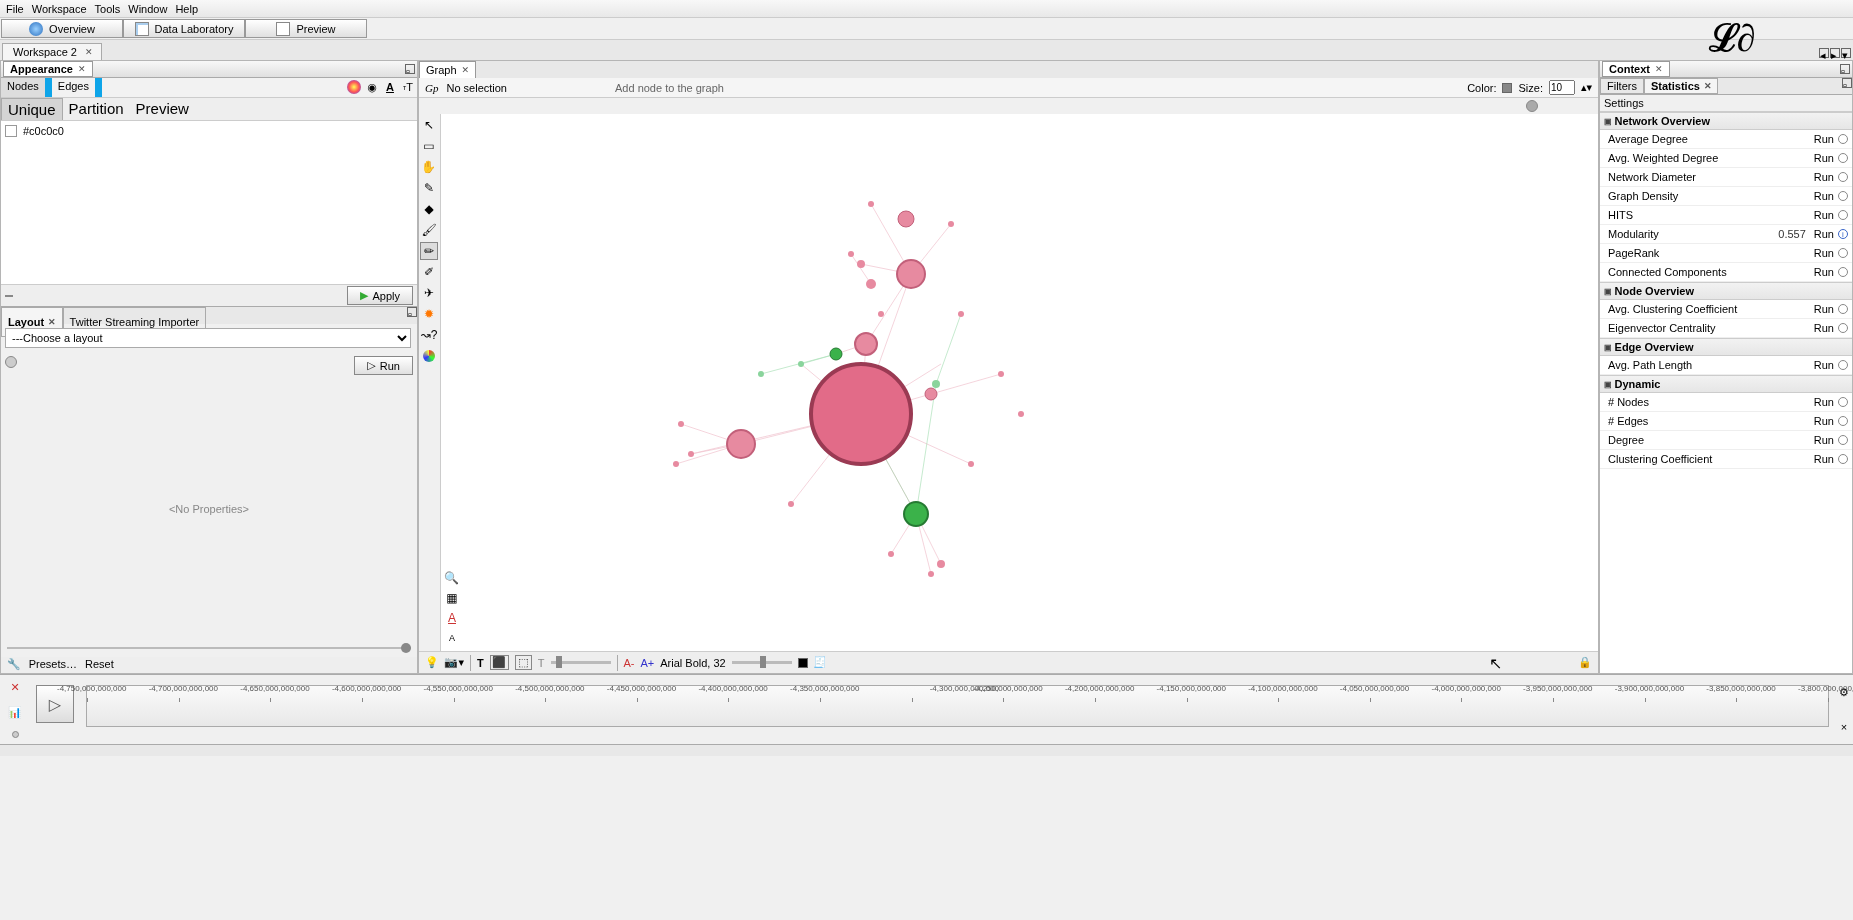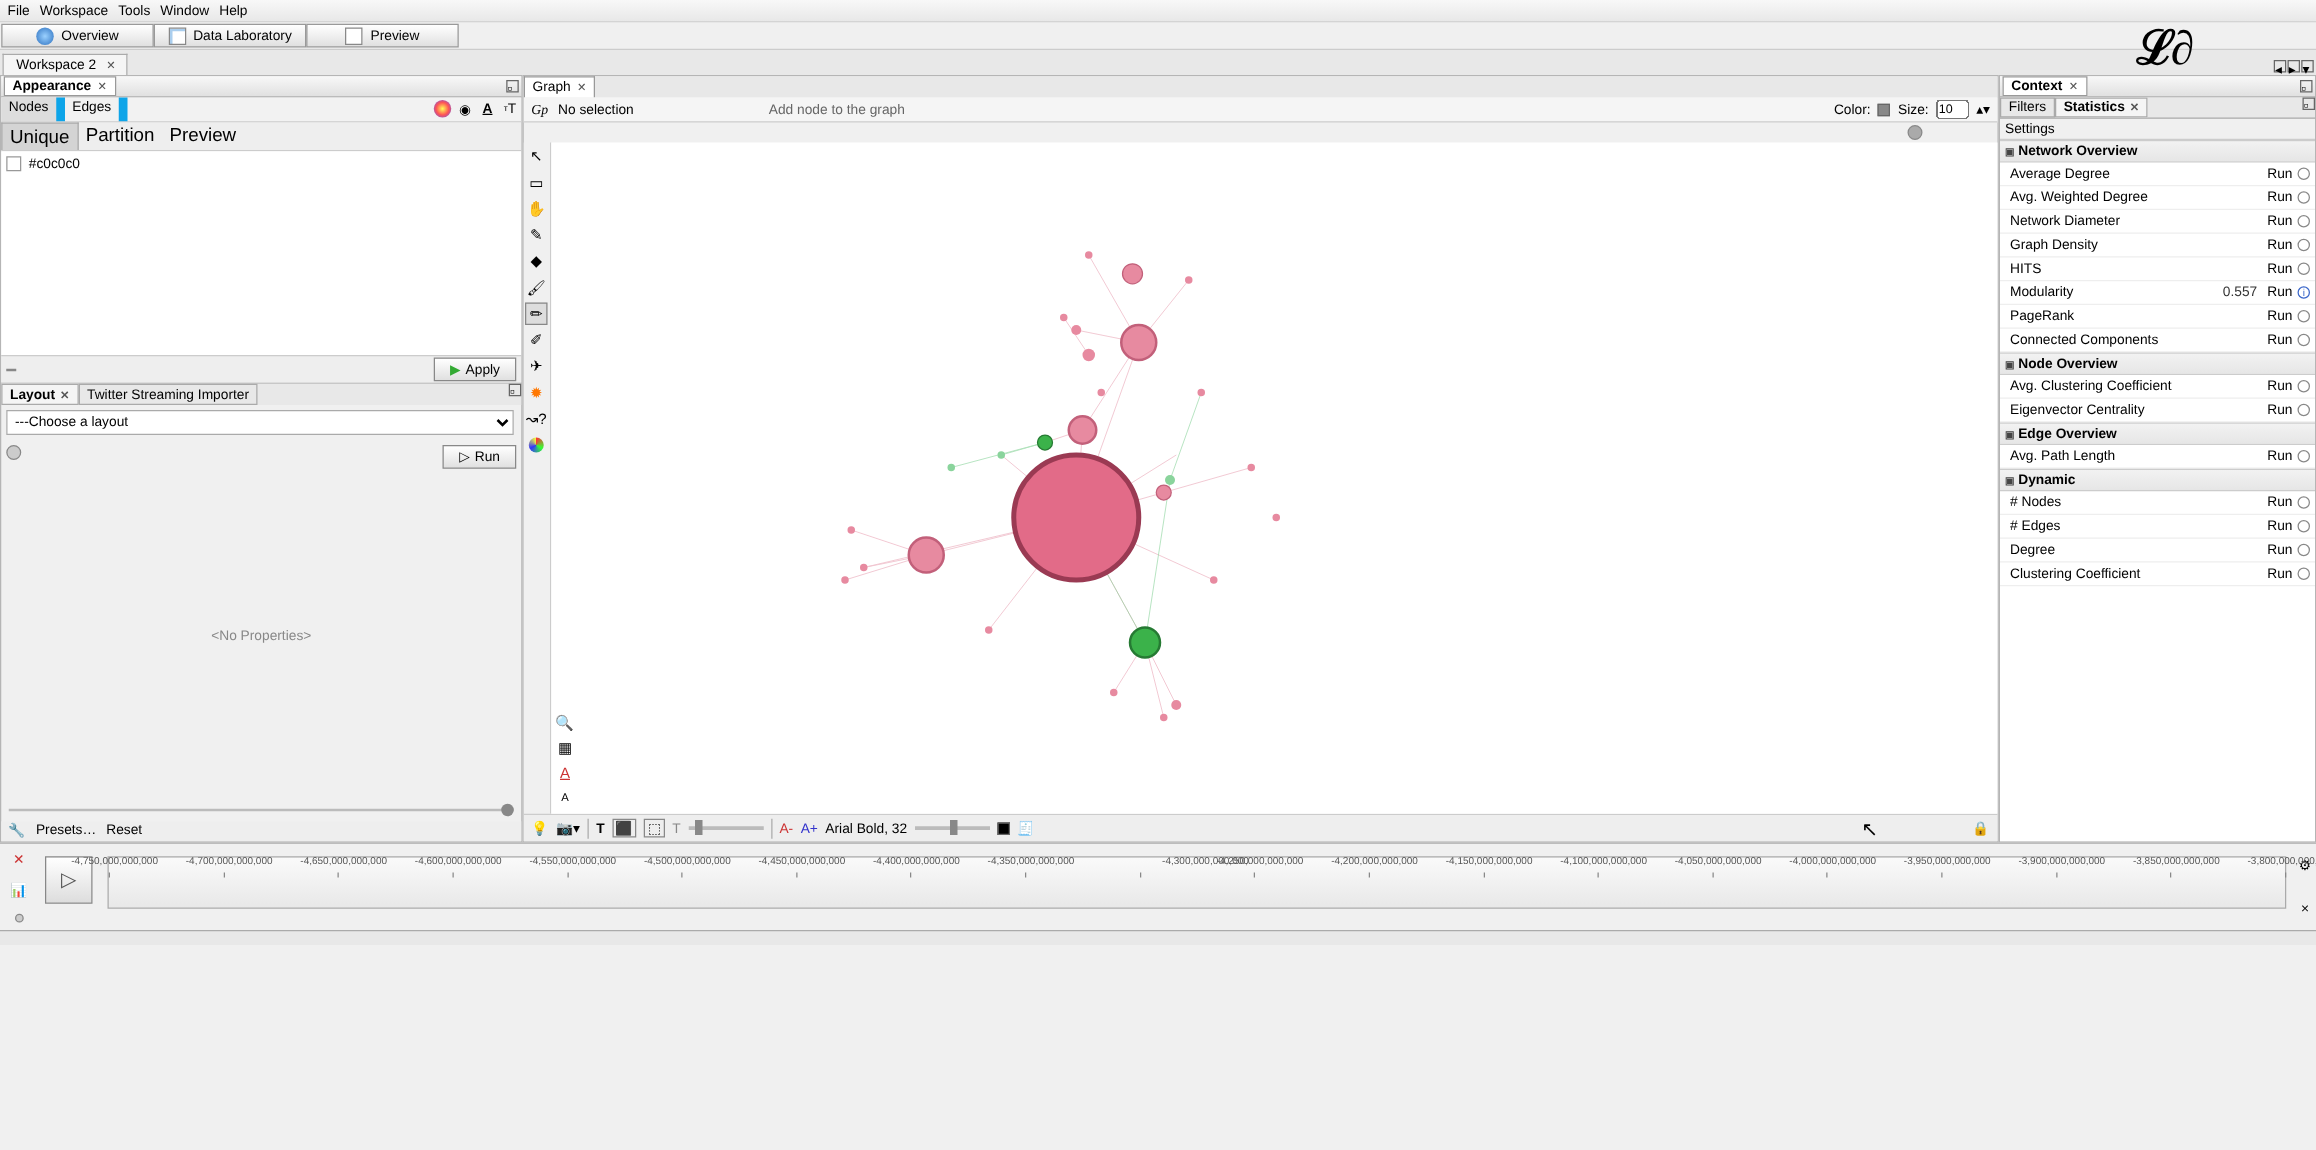--- a/index.html
+++ b/index.html
@@ -38,21 +38,21 @@
 .tabs2 .sel { background:#d4d4d4; border:1px solid #aaa; border-bottom:none;}
 .color-list { flex:1; background:#fff; padding:4px;}
 .color-row { display:flex; align-items:center; gap:6px;}
 .color-sw { width:12px; height:12px; background:#fff; border:1px solid #999;}
 .apply-row { height:22px; display:flex; justify-content:flex-end; align-items:center; gap:6px; padding:0 4px; background:#eee; border-top:1px solid #ccc;}
 .apply-btn { background:linear-gradient(#fff,#e0e0e0); border:1px solid #888; padding:2px 12px; display:flex; gap:4px; align-items:center; font-size:11px;}
 .splitter { background:#888; width:8px; height:2px;}
 
 .layout-pane { flex:1; display:flex; flex-direction:column;}
 .layout-tabs { height:17px; display:flex; background:#e8e8e8;}
-.layout-tabs div { padding:1px 6px; border:1px solid #aaa; font-size:11px; display:flex; gap:4px; align-items:center;text-align:center;}
+.layout-tabs div { padding:14px 6px; border:1px solid #aaa; font-size:11px; display:flex; gap:4px; align-items:center;text-align:center;}
 .layout-tabs .sel { background:#f5f5f5; font-weight:bold;}
 .combo { width:calc(100% - 10px); margin:4px; height:20px; border:1px solid #aaa; background:#fff; font-size:11px; padding:2px;}
 .run-area { display:flex; justify-content:space-between; padding:4px;}
 .bulb { width:12px; height:12px; border-radius:50%; background:#ccc; border:1px solid #888;}
 .noprops { flex:1; display:flex; align-items:center; justify-content:center; color:#888; font-size:11px;}
 .slider-bot { height:18px; display:flex; align-items:center; padding:0 6px;}
 .slider-bot .track { flex:1; height:2px; background:#bbb; position:relative;}
 .slider-bot .knob { width:10px; height:10px; border-radius:50%; background:#888; position:absolute; right:0; top:-4px;}
 .presets-row { height:16px; background:#eee; font-size:11px; padding:1px 6px; display:flex; gap:8px;}
 

